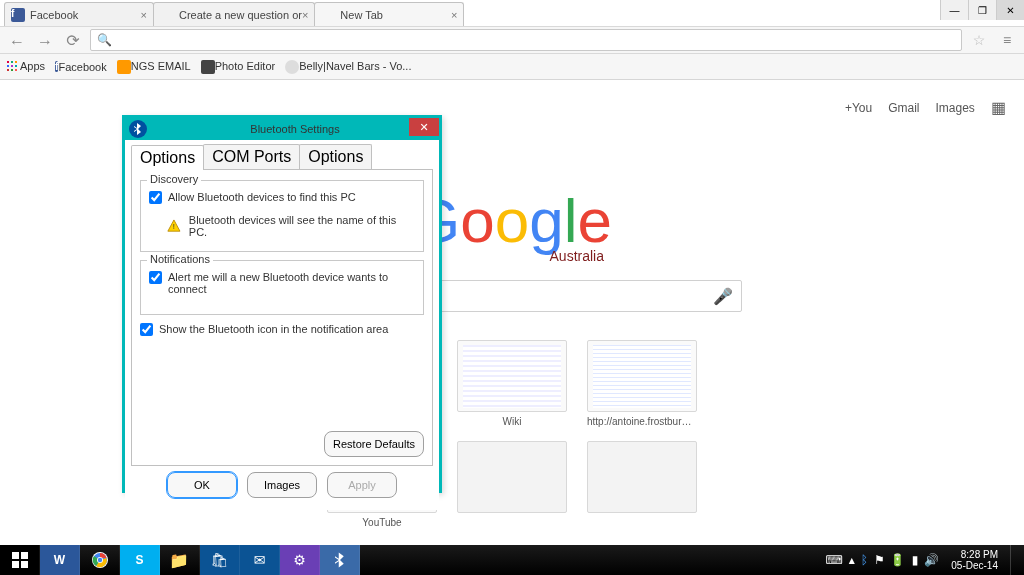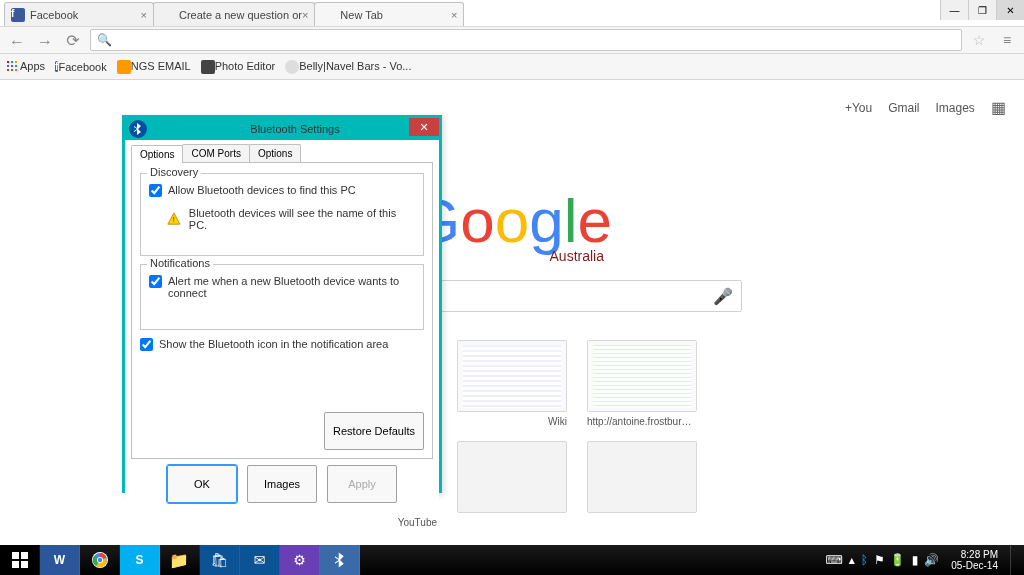--- a/index.html
+++ b/index.html
@@ -51,41 +51,41 @@
 .logo-text .b{color:#4285F4;}.logo-text .r{color:#EA4335;}.logo-text .y{color:#FBBC05;}.logo-text .g{color:#34A853;}
 .logo-sub{font-size:14px;color:#7f1d1d;text-align:right;margin-top:-8px;padding-right:8px;}
 .search-box{position:absolute;top:190px;left:50%;transform:translateX(-50%);width:460px;height:32px;border:1px solid #d0d0d0;border-radius:2px;display:flex;align-items:center;padding:0 8px;}
 .mic{margin-left:auto;color:#555;font-size:16px;}
 
 
 .thumbs{position:absolute;top:250px;left:50%;transform:translateX(-50%);width:480px;}
 .thumb-row{display:flex;gap:20px;justify-content:center;margin-bottom:14px;}
 .thumb{width:110px;}
 .thumb-box{width:110px;height:72px;border:1px solid #d8d8d8;background:#fafafa;border-radius:2px;display:flex;align-items:center;justify-content:center;overflow:hidden;}
-.thumb-label{font-size:10px;color:#555;text-align:right;margin-top:4px;white-space:nowrap;overflow:hidden;text-overflow:ellipsis;}
+.thumb-label{font-size:10px;color:#555;text-align:center;margin-top:4px;white-space:nowrap;overflow:hidden;text-overflow:ellipsis;}
 
 
 .bt-dialog{position:absolute;left:122px;top:115px;width:320px;height:378px;border:3px solid #00b8b8;background:#fff;box-shadow:2px 2px 6px rgba(0,0,0,.15);z-index:50;}
 .bt-title{height:22px;background:#00b8b8;display:flex;align-items:center;color:#fff;font-size:11px;position:relative;}
 .bt-title .bt-ico{width:18px;height:18px;background:#0050a0;border-radius:50%;margin:0 4px;display:flex;align-items:center;justify-content:center;color:#fff;font-size:10px;}
 .bt-title .bt-txt{flex:1;text-align:center;color:#333;}
 .bt-close{width:30px;height:18px;background:#c94040;color:#fff;display:flex;align-items:center;justify-content:center;font-size:11px;position:absolute;right:0;top:0;}
 .bt-body{background:#fff;padding:4px 6px;}
-.bt-tabs{display:flex;border-bottom:1px solid #c0c0c0;font-size:10px;}
+.bt-tabs{display:flex;border-bottom:1px solid #c0c0c0;font-size:16px;}
 .bt-tab{padding:3px 8px;border:1px solid #c0c0c0;border-bottom:none;background:#f4f4f4;border-radius:2px 2px 0 0;margin-right:-1px;}
 .bt-tab.active{background:#fff;position:relative;top:1px;}
 .bt-pane{border:1px solid #c0c0c0;border-top:none;padding:10px 8px 8px;height:296px;position:relative;}
-.bt-group{border:1px solid #c8c8c8;padding:10px 8px 24px;margin-bottom:8px;position:relative;}
+.bt-group{border:1px solid #c8c8c8;padding:10px 8px 13px;margin-bottom:8px;position:relative;}
 .bt-group-legend{position:absolute;top:-8px;left:6px;background:#fff;padding:0 3px;font-size:11px;color:#333;}
 .bt-row{display:flex;align-items:flex-start;gap:6px;font-size:11px;color:#333;margin-bottom:6px;}
 .bt-warn{display:flex;align-items:center;gap:8px;font-size:11px;color:#333;padding:4px 0 0 18px;}
 .warning-ico{width:14px;height:14px;display:inline-block;}
 .bt-restore{position:absolute;right:8px;bottom:8px;}
 .bt-buttons{display:flex;justify-content:center;gap:10px;padding:6px 0 8px;}
-.bt-btn{min-width:70px;height:38px;font-size:11px;border:1px solid #a0a0a0;background:#f8f8f8;border-radius:2px;}
+.bt-btn{min-width:70px;height:26px;font-size:11px;border:1px solid #a0a0a0;background:#f8f8f8;border-radius:8px;}
 .bt-btn.default{border:1px solid #3399ff;outline:1px solid #3399ff;}
 .bt-btn.disabled{color:#aaa;}
 .bt-restore .bt-btn{min-width:100px;}
 
 
 .taskbar{position:absolute;left:0;right:0;bottom:0;height:30px;background:linear-gradient(#1a1a1a,#000);display:flex;align-items:center;}
 .tb-item{width:40px;height:30px;display:flex;align-items:center;justify-content:center;border-right:1px solid rgba(255,255,255,.08);}
 .start{background:#000;}
 .tray{margin-left:auto;display:flex;align-items:center;gap:6px;padding:0 6px;color:#fff;font-size:10px;}
 .tray-ico{color:#fff;font-size:12px;}
@@ -234,21 +234,21 @@
               <polygon points="8,1 15,14 1,14" fill="#ffd200" stroke="#b88700"></polygon>
               <text x="8" y="12" text-anchor="middle" font-size="9" fill="#333">!</text>
             </svg>
           <span>Bluetooth devices will see the name of this PC.</span>
         </div>
       </div>
       <div class="bt-group">
         <div class="bt-group-legend">Notifications</div>
         <div class="bt-row">
           <input type="checkbox" checked="" style="">
-          <span>Alert me when a new Bluetooth device wants to connect</span>
+          <span>Alert me will a new Bluetooth device wants to connect</span>
         </div>
       </div>
       <div class="bt-row">
         <input type="checkbox" checked="" style="">
         <span>Show the Bluetooth icon in the notification area</span>
       </div>
       <div class="bt-restore">
         <button class="bt-btn">Restore Defaults</button>
       </div>
     </div>

